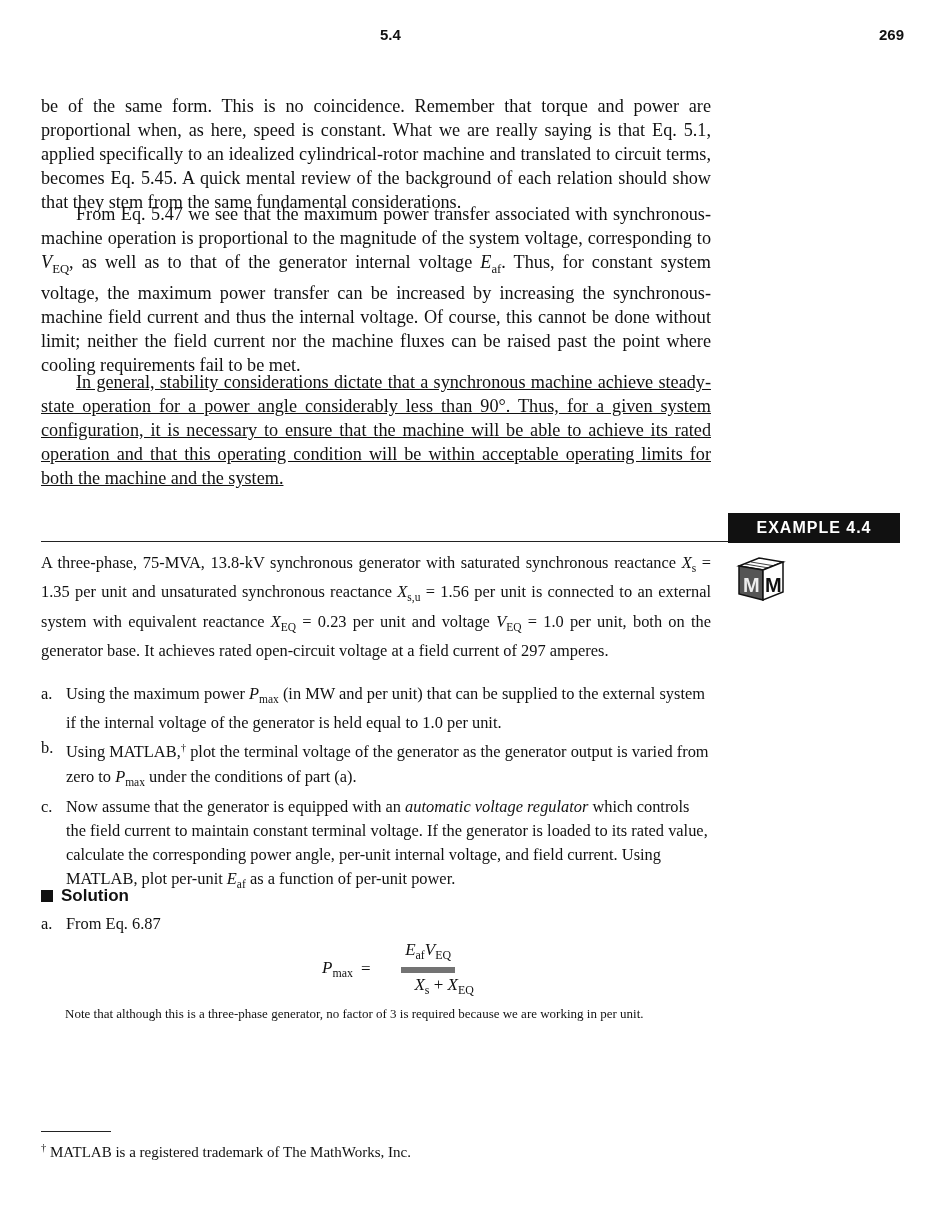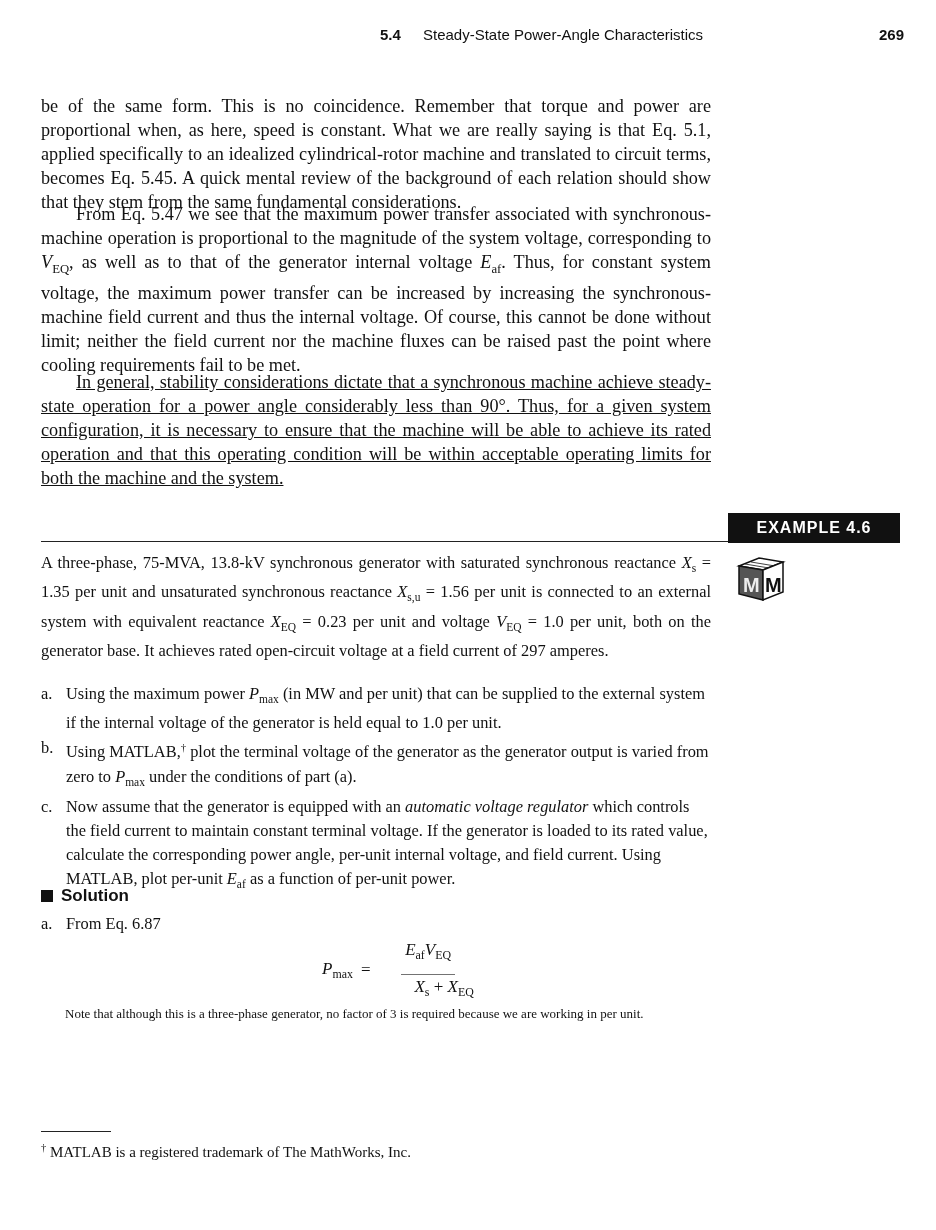--- a/index.html
+++ b/index.html
@@ -32,53 +32,52 @@
   .part-text { flex:1; }
 
   .solution-head { position:absolute; left:41px; top:886px; font-family:"Liberation Sans", sans-serif; font-weight:bold; font-size:17px; display:flex; align-items:center; }
   .solution-sq { width:12px; height:12px; background:#111; margin-right:8px; display:inline-block; }
   .sol-a { position:absolute; left:41px; top:912px; font-family:"Liberation Serif", serif; font-size:16.4px; line-height:24px; }
 
   .equation { position:absolute; left:322px; top:940px; font-family:"Liberation Serif", serif; font-size:17px; display:flex; align-items:center;text-align:center; }
   .eq-lhs { font-style:italic; margin-right:8px; }
   .eq-eq { margin-right:8px; }
   .frac { display:inline-flex; flex-direction:column; align-items:center; }
-  .frac-num { padding:0 4px 11px 4px; border-bottom:1px solid #737373; font-style:italic; }
+  .frac-num { padding:0 4px 4px 4px; border-bottom:6px solid #737373; font-style:italic; }
   .frac-den { padding:2px 4px 0 4px; font-style:italic;margin-left:32px; }
   sub { font-size:0.7em; font-style:normal; }
   .it { font-style:italic; }
 
   .note { position:absolute; left:65px; top:1002px; width:646px; font-family:"Liberation Serif", serif; font-size:13px; line-height:24px; }
 
   .fn-rule { position:absolute; left:41px; top:1131px; width:70px; border-top:1.5px solid #222; }
   .footnote { position:absolute; left:41px; top:1138px; font-family:"Liberation Serif", serif; font-size:15px; line-height:20px; }
 </style>
 </head>
 <body>
 
 <div class="running-head">
   <span class="rh-secnum">5.4</span>
-  <span class="rh-title">Steady-State Power-Angle Characteristics</span>
   <span class="rh-page">269</span>
 </div>
 
 <div class="body-text" id="para1">
   <p>be of the same form. This is no coincidence. Remember that torque and power are proportional when, as here, speed is constant. What we are really saying is that Eq. 5.1, applied specifically to an idealized cylindrical-rotor machine and translated to circuit terms, becomes Eq. 5.45. A quick mental review of the background of each relation should show that they stem from the same fundamental considerations.</p>
 </div>
 
 <div class="body-text" id="para2">
   <p class="indent"><span>From Eq. 5.47 we see that the maximum power transfer associated with synchronous-machine operation is proportional to the magnitude of the system voltage, corresponding to </span><span class="it"><span>V</span><sub>EQ</sub></span><span>, as well as to that of the generator internal voltage </span><span class="it"><span>E</span><sub>af</sub></span><span>. Thus, for constant system voltage, the maximum power transfer can be increased by increasing the synchronous-machine field current and thus the internal voltage. Of course, this cannot be done without limit; neither the field current nor the machine fluxes can be raised past the point where cooling requirements fail to be met.</span></p>
 </div>
 
 <div class="body-text" id="para3">
   <p class="indent">In general, stability considerations dictate that a synchronous machine achieve steady-state operation for a power angle considerably less than 90°. Thus, for a given system configuration, it is necessary to ensure that the machine will be able to achieve its rated operation and that this operating condition will be within acceptable operating limits for both the machine and the system.</p>
 </div>
 
 <div class="example-rule"></div>
-<div class="example-banner">EXAMPLE 4.6</div>
+<div class="example-banner">EXAMPLE 4.4</div>
 
 <svg class="mm-icon" viewBox="0 0 56 52">
   <polygon points="6,14 26,6 50,10 30,18" fill="#fff" stroke="#111" stroke-width="1.5"></polygon>
   <line x1="12" y1="12" x2="36" y2="16" stroke="#111" stroke-width="0.8"></line>
   <line x1="18" y1="10" x2="42" y2="14" stroke="#111" stroke-width="0.8"></line>
   <polygon points="6,14 30,18 30,48 6,42" fill="#555" stroke="#111" stroke-width="1.5"></polygon>
   <polygon points="30,18 50,10 50,40 30,48" fill="#fff" stroke="#111" stroke-width="1.5"></polygon>
   <text x="10" y="40" font-family="Liberation Sans, sans-serif" font-weight="bold" font-size="20" fill="#eee">M</text>
   <text x="32" y="40" font-family="Liberation Sans, sans-serif" font-weight="bold" font-size="20" fill="#111">M</text>
 </svg>

